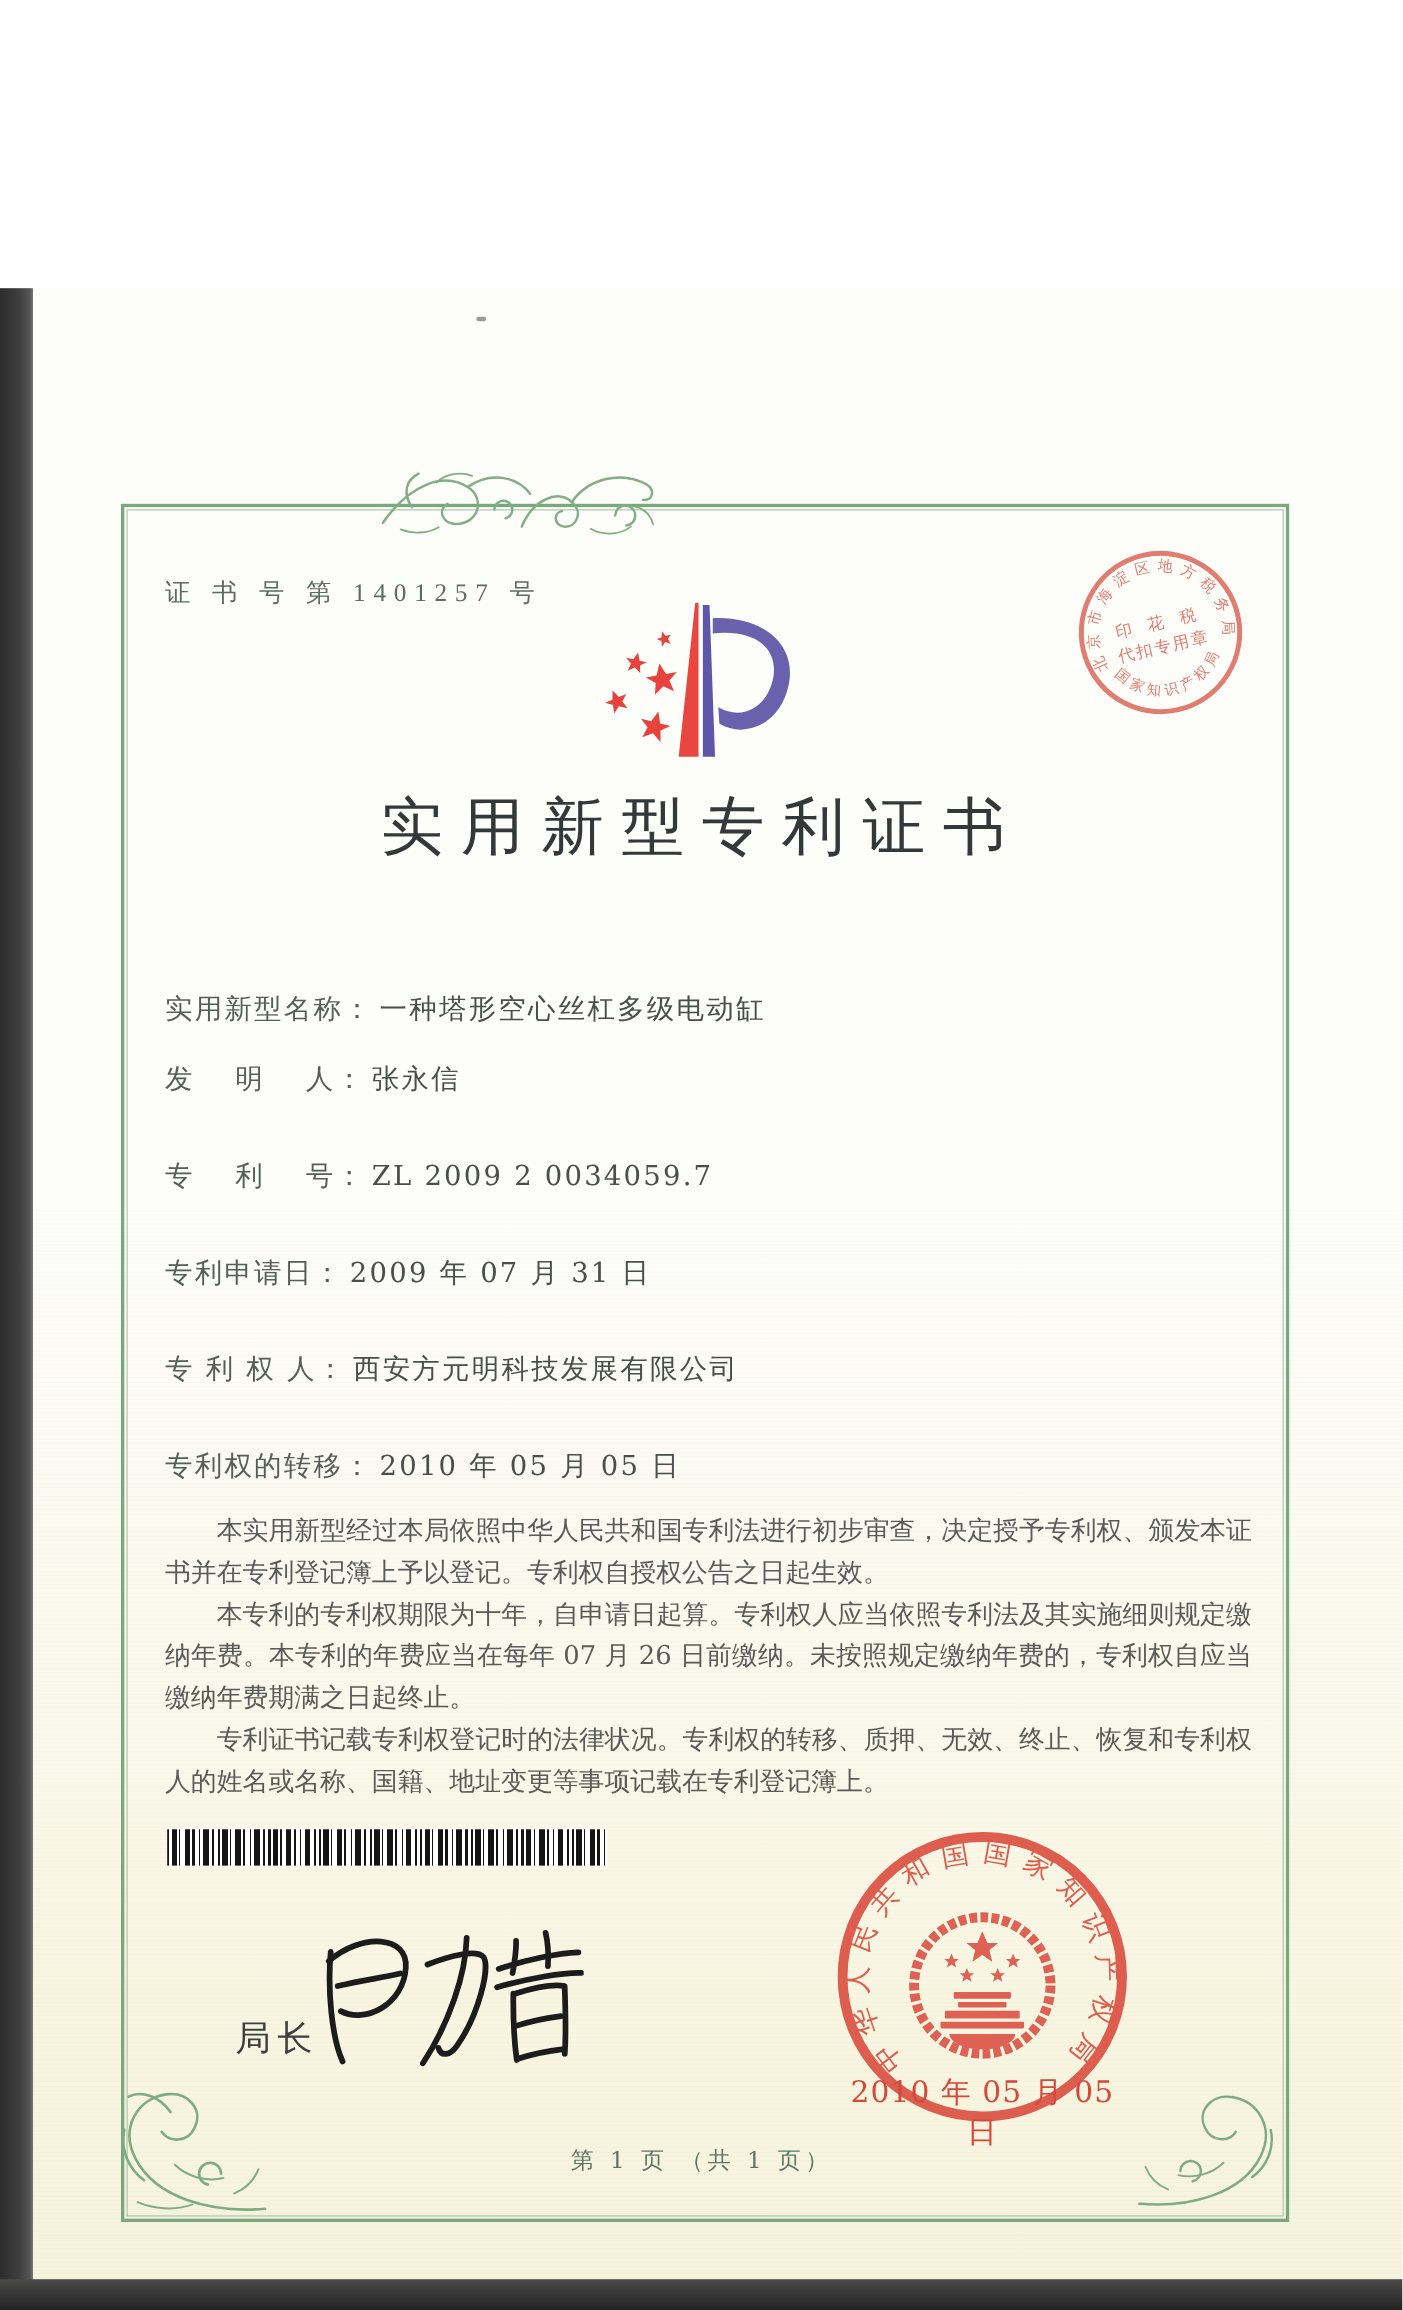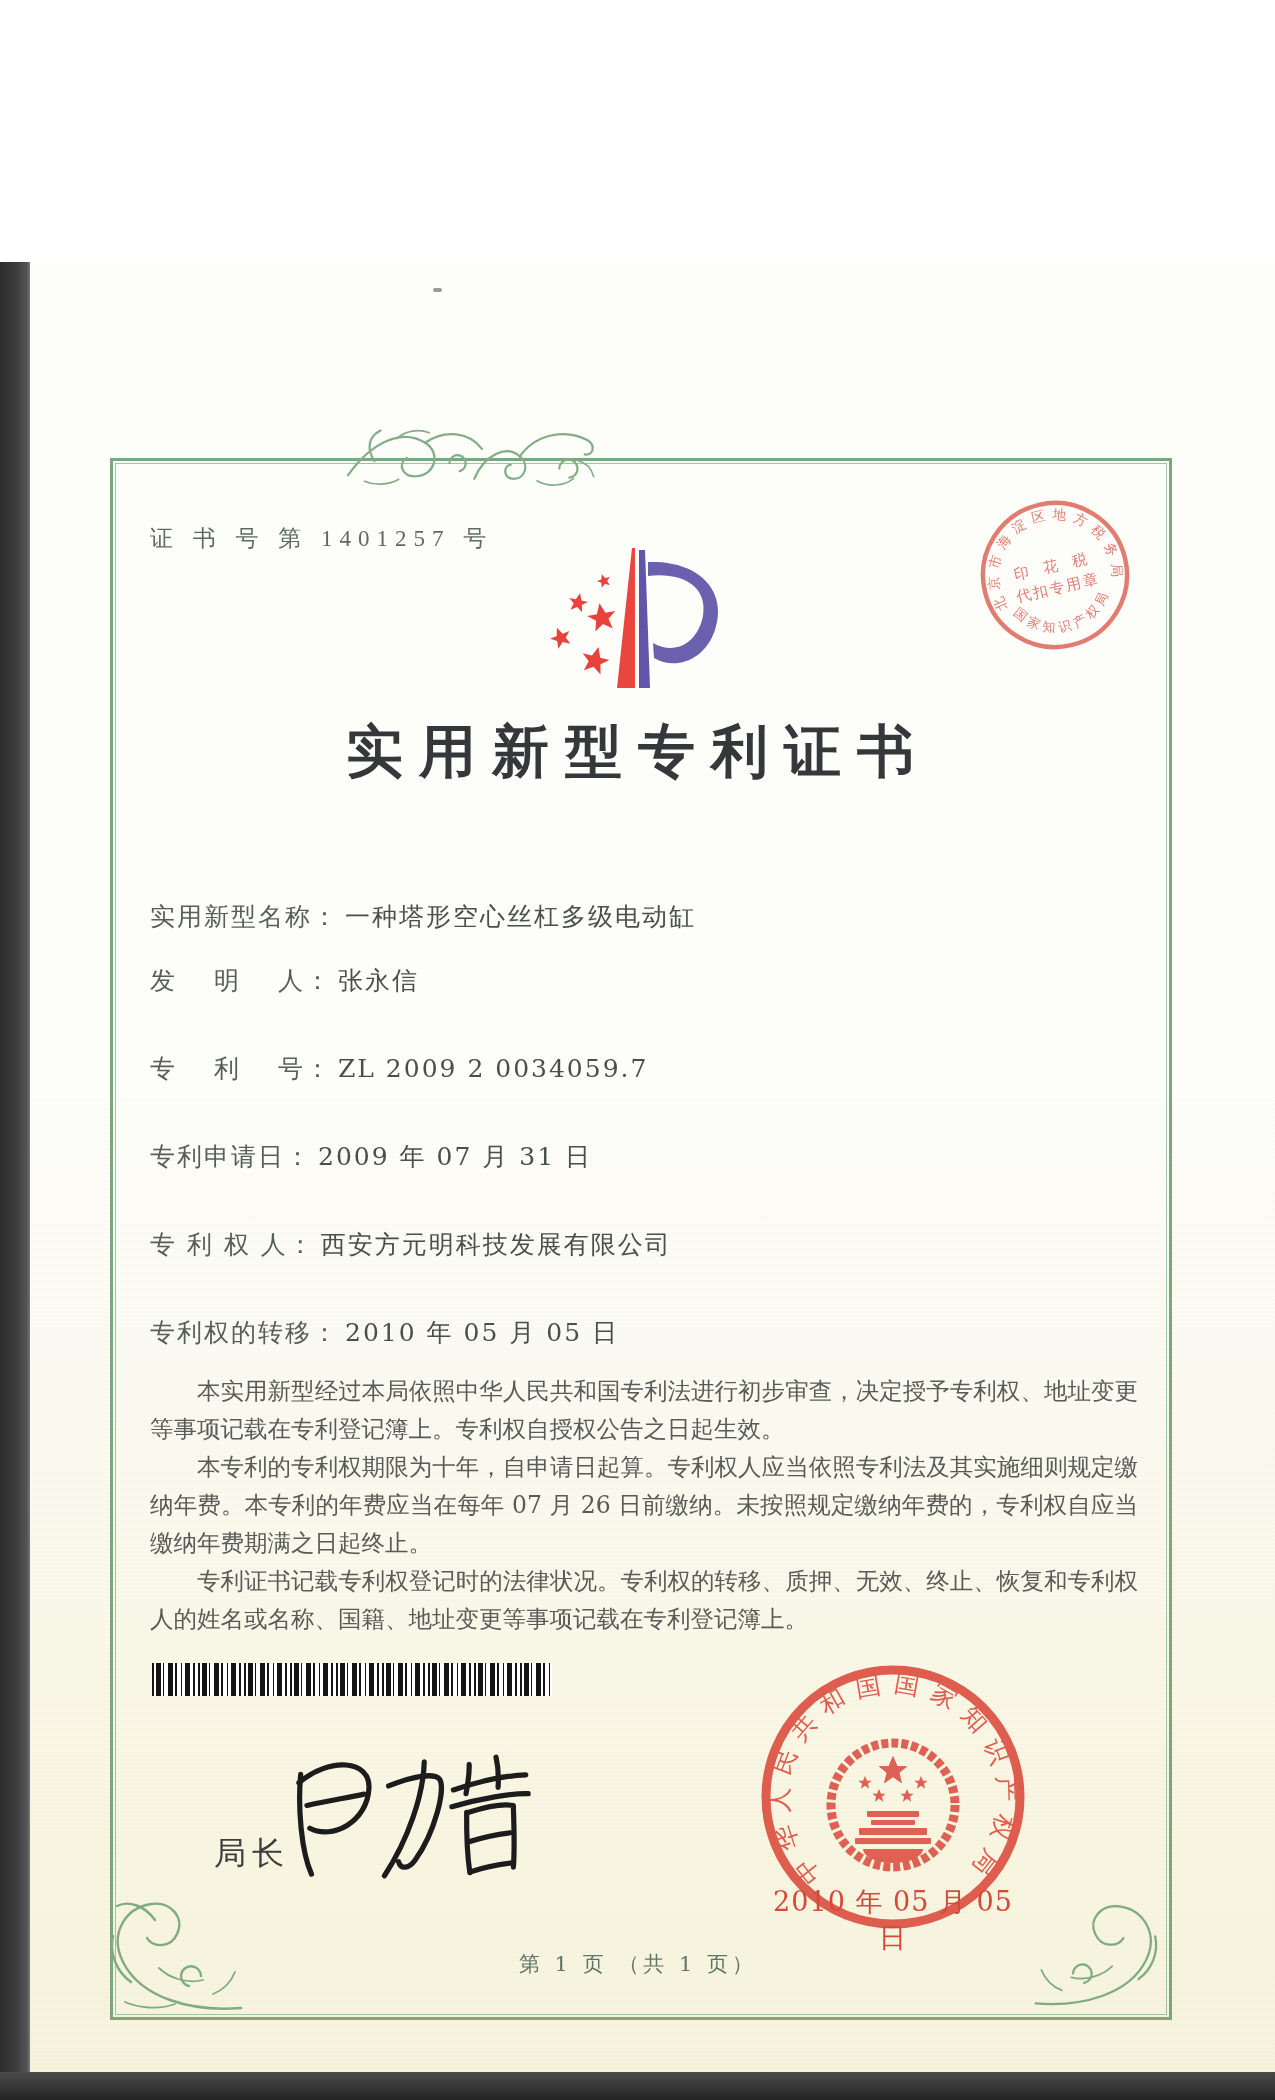--- a/index.html
+++ b/index.html
@@ -24,21 +24,21 @@
   
   .frame{left:110px;top:458px;width:1056px;height:1556px;border:3px solid #79a87c;z-index:3;}
   .frame::after{content:"";position:absolute;inset:2px;border:1px solid #a3c2a4;}
   .orn{z-index:4;}
   .orn svg{display:block;width:100%;height:100%;}
   
   .cert-no{left:150px;top:523px;font-size:23px;letter-spacing:7px;color:#5d6b60;z-index:5;font-family:Liberation Serif, serif;}
   
   .logo{left:540px;top:542px;width:212px;height:158px;z-index:5;}
   
-  .title{left:110px;top:714px;width:1056px;text-align:center;font-size:57px;font-weight:bold;
+  .title{left:110px;top:714px;width:1056px;text-align:center;font-size:57px;font-weight:normal;
     letter-spacing:16px;color:#35383a;z-index:5;}
   
   .field{left:150px;width:980px;font-size:25px;color:#4c534e;letter-spacing:2px;z-index:5;white-space:nowrap;}
   .field .lbl{color:#565e58;}
   .field .val{color:#494f4b;margin-left:6px;}
   .f1{top:876px;margin-top:24px;} .f2{top:964px;} .f3{top:1052px;} .f4{top:1140px;} .f5{top:1228px;} .f6{top:1316px;}
   
   .paras{left:150px;top:1372px;width:988px;z-index:5;color:#585b57;
     font-size:23.5px;line-height:38px;text-align:justify;}
   .paras p{margin:0;text-indent:2em;}
@@ -140,21 +140,21 @@
 <div class="abs title">实用新型专利证书</div>
 
 <div class="abs field f1"><span class="lbl">实用新型名称：</span><span class="val">一种塔形空心丝杠多级电动缸</span></div>
 <div class="abs field f2"><span class="lbl">发　 明 　人：</span><span class="val">张永信</span></div>
 <div class="abs field f3"><span class="lbl">专　 利 　号：</span><span class="val">ZL 2009 2 0034059.7</span></div>
 <div class="abs field f4"><span class="lbl">专利申请日：</span><span class="val">2009 年 07 月 31 日</span></div>
 <div class="abs field f5"><span class="lbl">专 利 权 人：</span><span class="val">西安方元明科技发展有限公司</span></div>
 <div class="abs field f6"><span class="lbl">专利权的转移：</span><span class="val">2010 年 05 月 05 日</span></div>
 
 <div class="abs paras">
-  <p>本实用新型经过本局依照中华人民共和国专利法进行初步审查，决定授予专利权、地址变更等事项记载在专利登记簿上。专利权自授权公告之日起生效。</p>
+  <p>本实用新型经过本局依照中华人民共和国专利法进行初步审查，决定授予专利权、颁发本证书并在专利登记簿上予以登记。专利权自授权公告之日起生效。</p>
   <p>本专利的专利权期限为十年，自申请日起算。专利权人应当依照专利法及其实施细则规定缴纳年费。本专利的年费应当在每年 07 月 26 日前缴纳。未按照规定缴纳年费的，专利权自应当缴纳年费期满之日起终止。</p>
   <p>专利证书记载专利权登记时的法律状况。专利权的转移、质押、无效、终止、恢复和专利权人的姓名或名称、国籍、地址变更等事项记载在专利登记簿上。</p>
 </div>
 
 <div class="abs barcode"></div>
 
 <div class="abs director">局长</div>
 <div class="abs signature" aria-label="田力普">
   <svg viewBox="0 0 240 160" fill="none" stroke="#1c1c1c" stroke-width="5" stroke-linecap="round" stroke-linejoin="round">
 

